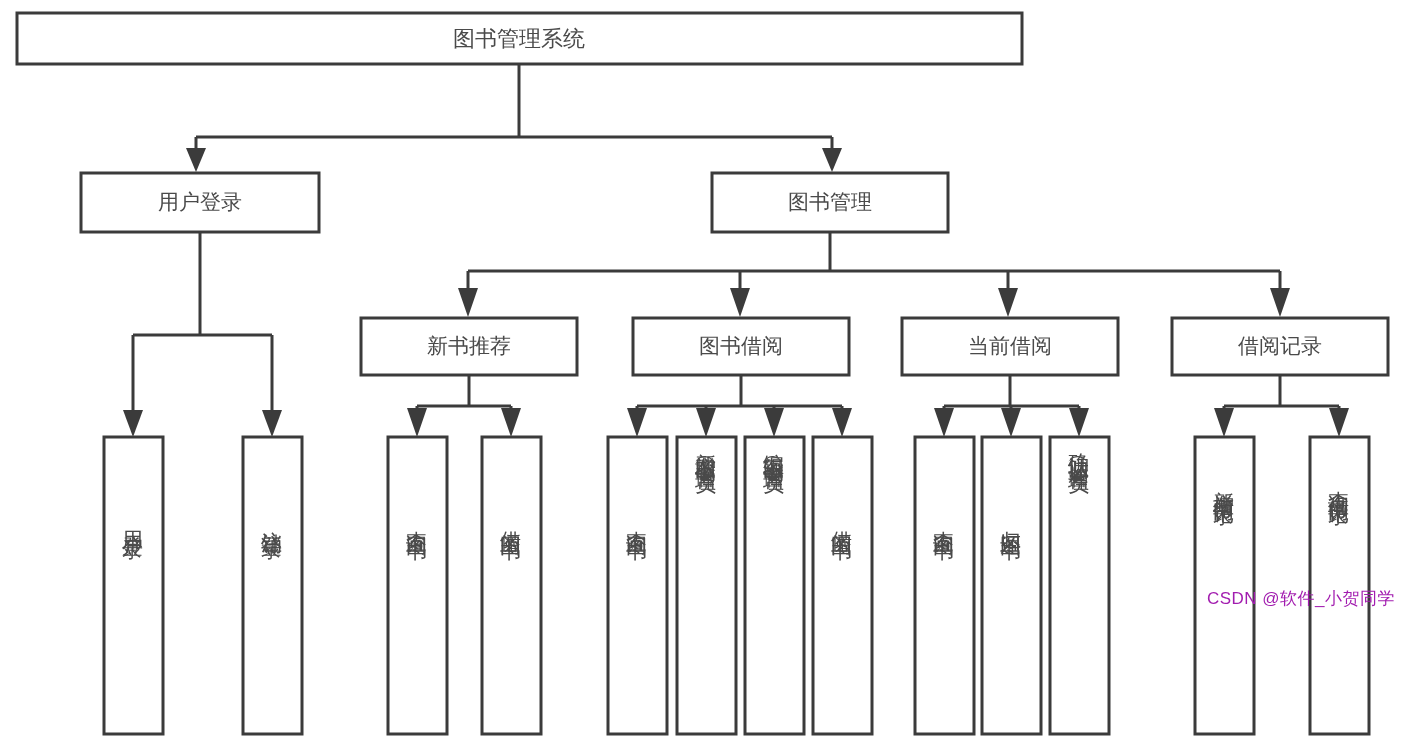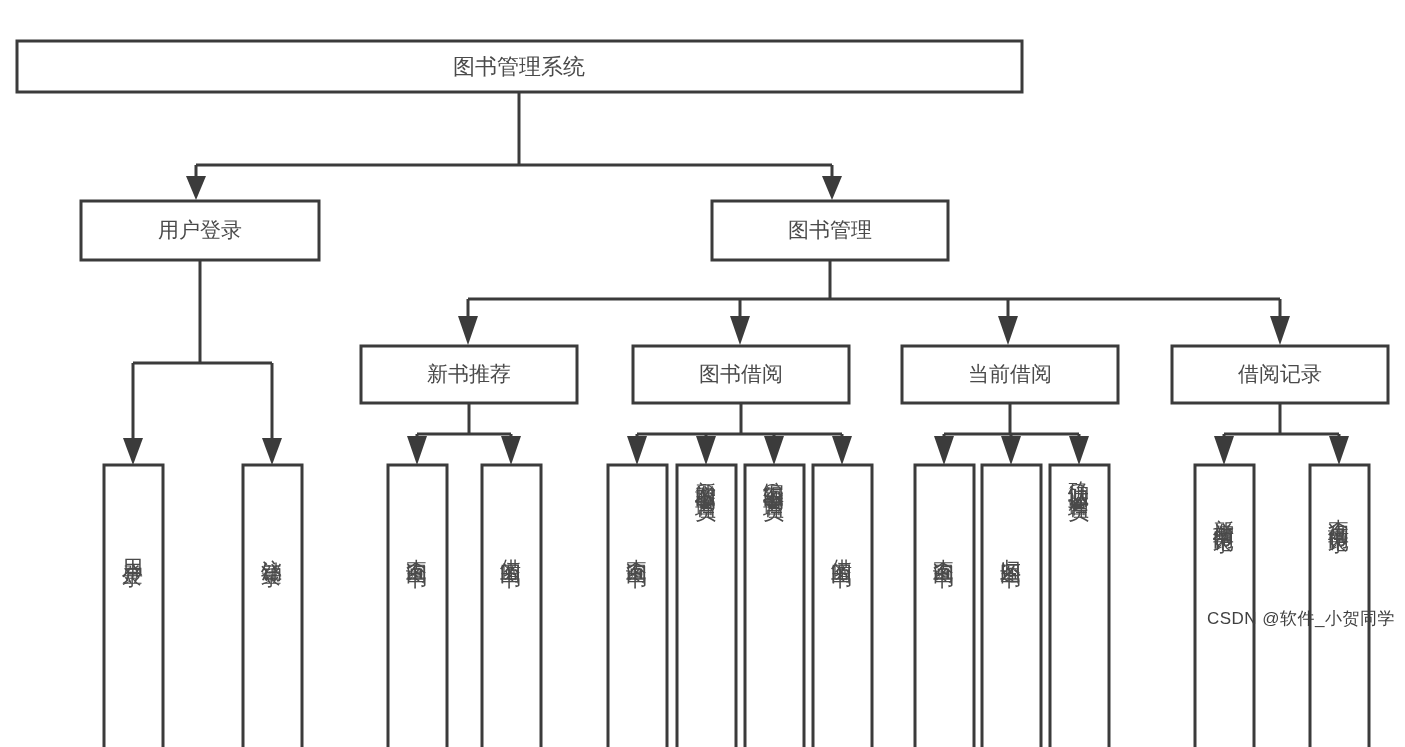--- a/index.html
+++ b/index.html
@@ -13,21 +13,20 @@
     font-family: "Liberation Sans", "DejaVu Sans", sans-serif;
     overflow: hidden;
     position: relative;
   }
   #diagram-root {
     position: absolute;
     left: 0;
     top: 0;
     width: 1405px;
     height: 616px;
-    margin-top: 28px;
   }
   svg.flowchart {
     display: block;
     width: 1405px;
     height: 747px;
   }
   .node-box {
     fill: #ffffff;
     stroke: #3b3b3b;
     stroke-width: 3;
@@ -58,24 +57,24 @@
     font-size: 21px;
     writing-mode: vertical-rl;
     text-orientation: upright;
     letter-spacing: 3px;
     text-anchor: middle;
     white-space: pre;
   }
   .watermark {
     position: absolute;
     right: 10px;
-    bottom: 14px;
+    bottom: 6px;
     font-family: "Liberation Sans", "DejaVu Sans", sans-serif;
     font-size: 17px;
-    color: #404040;
+    color: #a21caf;
     letter-spacing: 0.5px;
     pointer-events: none;
     user-select: none;
   }
 </style>
 </head>
 <body>
 
 <div id="diagram-root">
   <svg class="flowchart" viewBox="0 0 1405 747" xmlns="http://www.w3.org/2000/svg">

